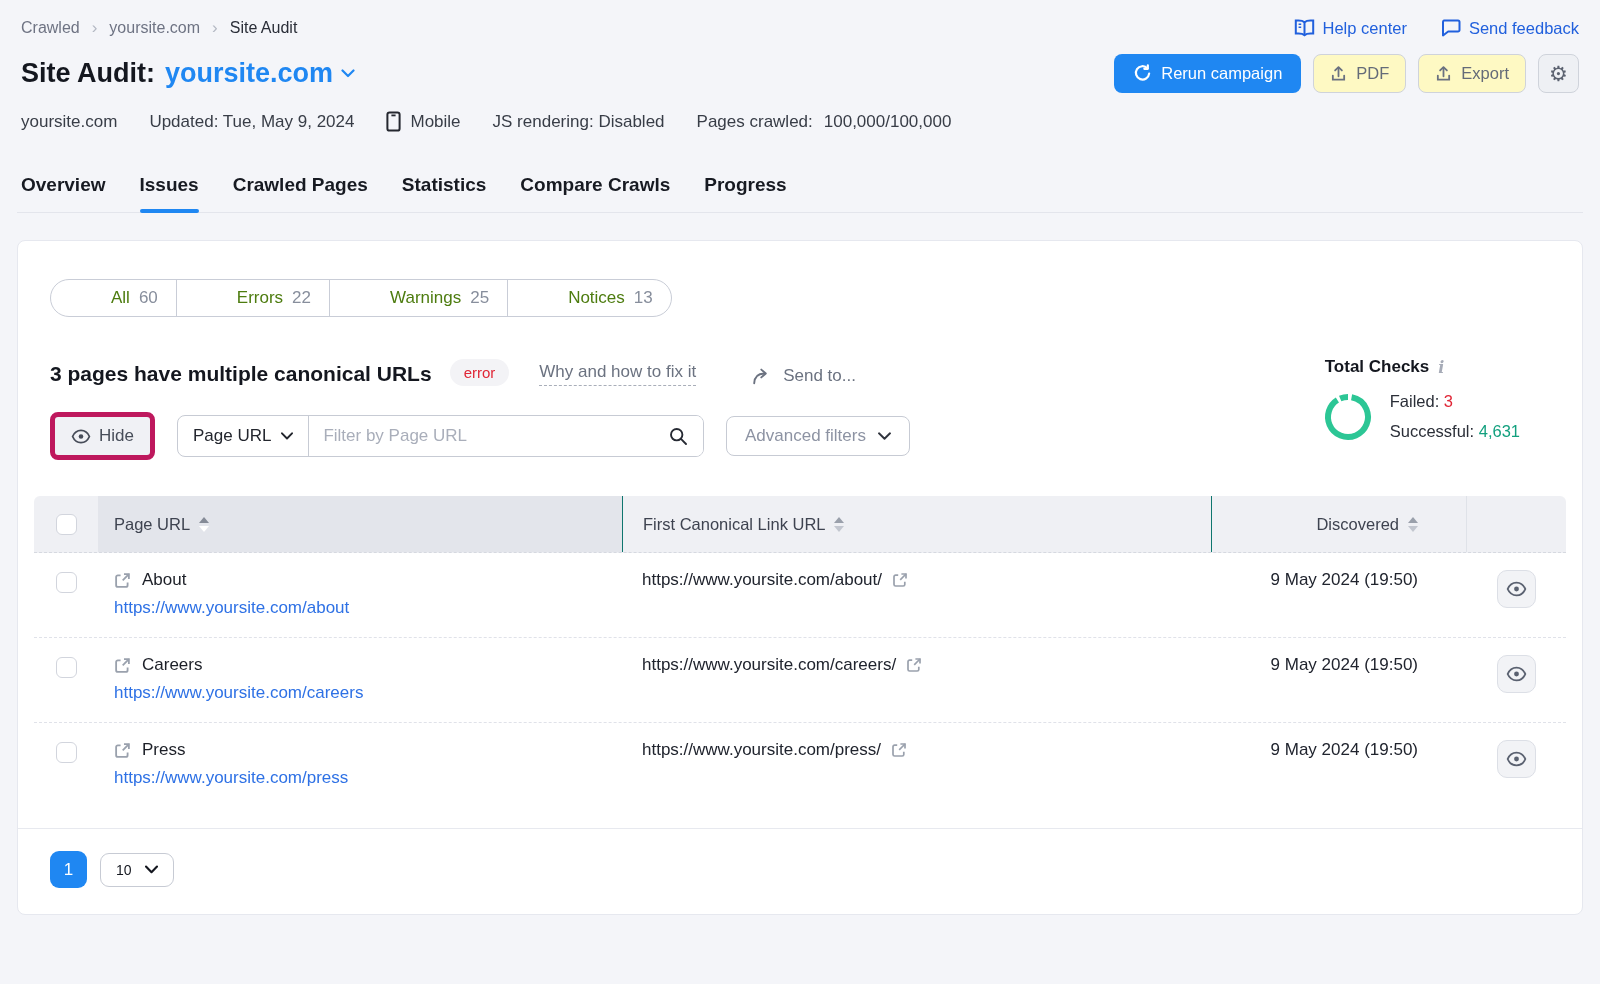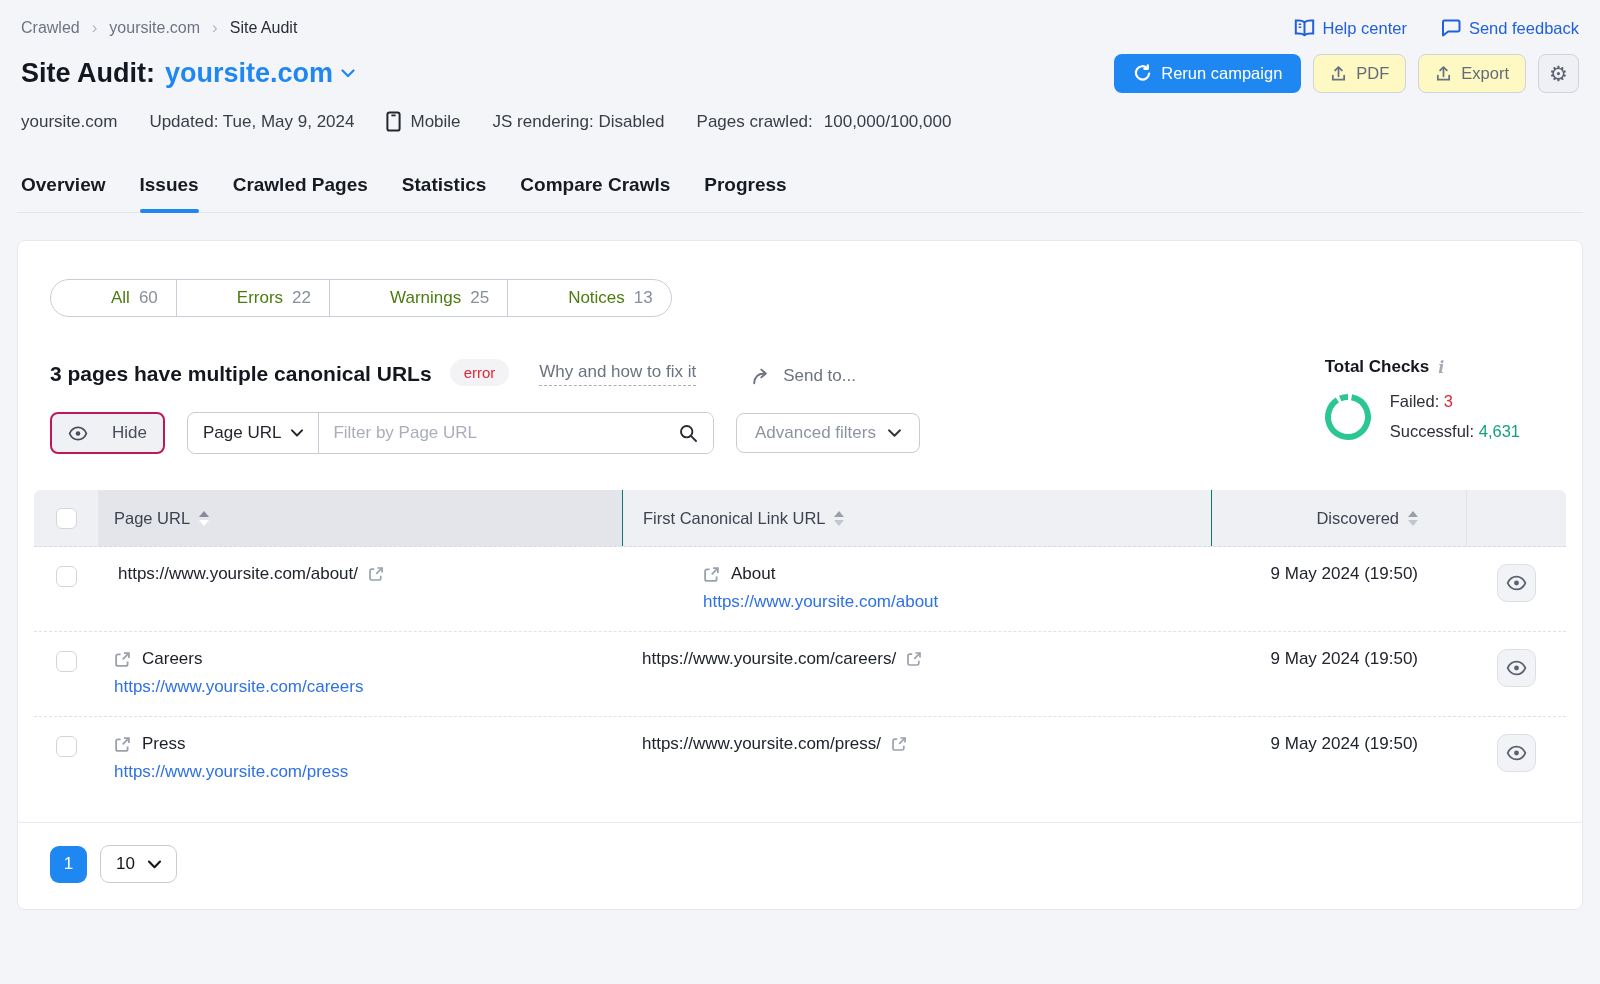--- a/index.html
+++ b/index.html
@@ -57,21 +57,21 @@
   
   .issue-section { display:flex; justify-content:space-between; align-items:flex-start; }
   .issue-left { flex:1; min-width:0; }
   .issue-head { display:flex; align-items:flex-end; gap:18px; margin-top:42px; }
   .issue-title { font-size:21px; font-weight:700; color:#14171f; }
   .badge-error { background:#f3f3f6; color:#e02636; font-size:15px; border-radius:14px; padding:5px 14px; }
   .fix-link { margin-left:12px; font-size:17px; color:#6b7280; border-bottom:1px dashed #a9aeb9; padding-bottom:3px; cursor:pointer; }
   .send-to { display:flex; align-items:center; gap:10px; margin-left:38px; font-size:17px; color:#6b7280; cursor:pointer; }
 
   .controls-row { display:flex; align-items:center; gap:22px; margin-top:26px; }
-  .hide-btn { display:inline-flex; align-items:center; gap:24px; background:#f0f1f5; border:2px solid #be185d; border-radius:8px; padding:9px 16px; font-size:17px; color:#474d59; cursor:pointer; }
+  .hide-btn { display:inline-flex; align-items:center; gap:8px; background:#f0f1f5; border:5px solid #be185d; border-radius:8px; padding:9px 16px; font-size:17px; color:#474d59; cursor:pointer; }
   .filter-group { display:flex; align-items:stretch; border:1px solid #c7cbd4; border-radius:8px; background:#fff; height:42px; width:527px; overflow:hidden; }
   .field-select { display:flex; align-items:center; gap:10px; padding:0 15px; border-right:1px solid #c7cbd4; font-size:17px; color:#23262e; cursor:pointer; white-space:nowrap; }
   .filter-input { flex:1; border:none; outline:none; font-size:17px; padding:0 14px; color:#23262e; font-family:inherit; }
   .filter-input::placeholder { color:#a9aeba; }
   .search-btn { width:50px; display:flex; align-items:center; justify-content:center; background:#fff; border:none; cursor:pointer; }
   .adv-filters { display:inline-flex; align-items:center; gap:12px; border:1px solid #c7cbd4; border-radius:8px; background:#fff; padding:9px 18px; font-size:17px; color:#8d93a3; cursor:pointer; }
 
   .total-checks { margin-top:40px; padding-right:30px; }
   .tc-title { display:flex; align-items:center; gap:9px; font-size:17px; font-weight:700; color:#14171f; justify-content:flex-start; padding-left:2px; }
   .info-i { font-family:"DejaVu Serif",serif; font-style:italic; font-weight:700; color:#a6abb7; font-size:16px; cursor:pointer; }
@@ -111,21 +111,21 @@
   .page-line1 { display:flex; align-items:center; gap:11px; }
   .page-title-txt { color:#1c1f27; }
   .page-url { display:inline-block; margin-top:8px; color:#2e71e5; cursor:pointer; text-decoration:none; font-size:17px; }
   .canon-line { display:flex; align-items:center; gap:10px; }
   .td.col-disc { text-align:right; display:block; }
   .eye-btn { width:39px; height:38px; border-radius:10px; background:#f2f3f6; border:1px solid #dcdfe6; display:flex; align-items:center; justify-content:center; cursor:pointer; }
 
   
   .pagination { border-top:1px solid #e7e9ef; margin-top:20px; padding:22px 32px 26px 32px; display:flex; align-items:center; gap:13px; }
   .page-num { width:37px; height:37px; border-radius:9px; background:#1f87f2; color:#fff; font-size:17px; display:flex; align-items:center; justify-content:center; cursor:pointer; }
-  .page-size { display:inline-flex; align-items:center; gap:13px; border:1px solid #c7cbd4; border-radius:9px; background:#fff; padding:8px 15px; font-size:17px; color:#14171f; cursor:pointer; }
+  .page-size { display:inline-flex; align-items:center; gap:13px; border:1px solid #c7cbd4; border-radius:9px; background:#fff; padding:8px 15px; font-size:14px; color:#14171f; cursor:pointer; }
 
   svg { display:block; }
 </style>
 </head>
 <body>
 
 <div class="page">
 
   <div class="crumb-row">
     <div class="crumbs">
@@ -368,44 +368,86 @@
               <i class="down"></i>
             </span>
         </div>
         <div class="th col-act"></div>
       </div>
 
       <div class="trow tr">
         <div class="td col-check">
             <span class="checkbox"></span>
           </div>
+        <div class="td col-page">
+          <div class="page-line1">
+            <span>
+              <svg width="17" height="17" viewBox="0 0 16 16">
+                  <path d="M6.2 3.2H3.6A1.6 1.6 0 0 0 2 4.8v7.6A1.6 1.6 0 0 0 3.6 14h7.6a1.6 1.6 0 0 0 1.6-1.6V9.8" fill="none" stroke="#9aa1ad" stroke-width="1.7"></path>
+                  <path d="M9.4 2h4.6v4.6" fill="none" stroke="#9aa1ad" stroke-width="1.7"></path>
+                  <path d="M14 2 8.2 7.8" stroke="#9aa1ad" stroke-width="1.7"></path>
+                </svg>
+            </span>
+            <span class="page-title-txt">About</span>
+          </div>
+          <a class="page-url">https://www.yoursite.com/about</a>
+        </div>
         <div class="td col-canon">
           <div class="canon-line">
             <span>https://www.yoursite.com/about/</span>
             <span>
               <svg width="16" height="16" viewBox="0 0 16 16">
                   <path d="M6.2 3.2H3.6A1.6 1.6 0 0 0 2 4.8v7.6A1.6 1.6 0 0 0 3.6 14h7.6a1.6 1.6 0 0 0 1.6-1.6V9.8" fill="none" stroke="#9aa1ad" stroke-width="1.7"></path>
                   <path d="M9.4 2h4.6v4.6" fill="none" stroke="#9aa1ad" stroke-width="1.7"></path>
                   <path d="M14 2 8.2 7.8" stroke="#9aa1ad" stroke-width="1.7"></path>
                 </svg>
             </span>
           </div>
         </div>
+        <div class="td col-disc">9 May 2024 (19:50)</div>
+        <div class="td col-act">
+          <button class="eye-btn">
+            <span>
+              <svg width="21" height="16" viewBox="0 0 20 15">
+                  <path d="M10 1.4c4.2 0 7.2 3.3 8.4 6.1-1.2 2.8-4.2 6.1-8.4 6.1S2.8 10.3 1.6 7.5C2.8 4.7 5.8 1.4 10 1.4Z" fill="none" stroke="#5a6170" stroke-width="1.8"></path>
+                  <circle cx="10" cy="7.5" r="2.3" fill="#5a6170"></circle>
+                </svg>
+            </span>
+          </button>
+        </div>
+      </div>
+
+      <div class="trow tr">
+        <div class="td col-check">
+            <span class="checkbox"></span>
+          </div>
         <div class="td col-page">
           <div class="page-line1">
             <span>
               <svg width="17" height="17" viewBox="0 0 16 16">
                   <path d="M6.2 3.2H3.6A1.6 1.6 0 0 0 2 4.8v7.6A1.6 1.6 0 0 0 3.6 14h7.6a1.6 1.6 0 0 0 1.6-1.6V9.8" fill="none" stroke="#9aa1ad" stroke-width="1.7"></path>
                   <path d="M9.4 2h4.6v4.6" fill="none" stroke="#9aa1ad" stroke-width="1.7"></path>
                   <path d="M14 2 8.2 7.8" stroke="#9aa1ad" stroke-width="1.7"></path>
                 </svg>
             </span>
-            <span class="page-title-txt">About</span>
-          </div>
-          <a class="page-url">https://www.yoursite.com/about</a>
+            <span class="page-title-txt">Careers</span>
+          </div>
+          <a class="page-url">https://www.yoursite.com/careers</a>
+        </div>
+        <div class="td col-canon">
+          <div class="canon-line">
+            <span>https://www.yoursite.com/careers/</span>
+            <span>
+              <svg width="16" height="16" viewBox="0 0 16 16">
+                  <path d="M6.2 3.2H3.6A1.6 1.6 0 0 0 2 4.8v7.6A1.6 1.6 0 0 0 3.6 14h7.6a1.6 1.6 0 0 0 1.6-1.6V9.8" fill="none" stroke="#9aa1ad" stroke-width="1.7"></path>
+                  <path d="M9.4 2h4.6v4.6" fill="none" stroke="#9aa1ad" stroke-width="1.7"></path>
+                  <path d="M14 2 8.2 7.8" stroke="#9aa1ad" stroke-width="1.7"></path>
+                </svg>
+            </span>
+          </div>
         </div>
         <div class="td col-disc">9 May 2024 (19:50)</div>
         <div class="td col-act">
           <button class="eye-btn">
             <span>
               <svg width="21" height="16" viewBox="0 0 20 15">
                   <path d="M10 1.4c4.2 0 7.2 3.3 8.4 6.1-1.2 2.8-4.2 6.1-8.4 6.1S2.8 10.3 1.6 7.5C2.8 4.7 5.8 1.4 10 1.4Z" fill="none" stroke="#5a6170" stroke-width="1.8"></path>
                   <circle cx="10" cy="7.5" r="2.3" fill="#5a6170"></circle>
                 </svg>
             </span>
@@ -419,27 +461,27 @@
           </div>
         <div class="td col-page">
           <div class="page-line1">
             <span>
               <svg width="17" height="17" viewBox="0 0 16 16">
                   <path d="M6.2 3.2H3.6A1.6 1.6 0 0 0 2 4.8v7.6A1.6 1.6 0 0 0 3.6 14h7.6a1.6 1.6 0 0 0 1.6-1.6V9.8" fill="none" stroke="#9aa1ad" stroke-width="1.7"></path>
                   <path d="M9.4 2h4.6v4.6" fill="none" stroke="#9aa1ad" stroke-width="1.7"></path>
                   <path d="M14 2 8.2 7.8" stroke="#9aa1ad" stroke-width="1.7"></path>
                 </svg>
             </span>
-            <span class="page-title-txt">Careers</span>
-          </div>
-          <a class="page-url">https://www.yoursite.com/careers</a>
+            <span class="page-title-txt">Press</span>
+          </div>
+          <a class="page-url">https://www.yoursite.com/press</a>
         </div>
         <div class="td col-canon">
           <div class="canon-line">
-            <span>https://www.yoursite.com/careers/</span>
+            <span>https://www.yoursite.com/press/</span>
             <span>
               <svg width="16" height="16" viewBox="0 0 16 16">
                   <path d="M6.2 3.2H3.6A1.6 1.6 0 0 0 2 4.8v7.6A1.6 1.6 0 0 0 3.6 14h7.6a1.6 1.6 0 0 0 1.6-1.6V9.8" fill="none" stroke="#9aa1ad" stroke-width="1.7"></path>
                   <path d="M9.4 2h4.6v4.6" fill="none" stroke="#9aa1ad" stroke-width="1.7"></path>
                   <path d="M14 2 8.2 7.8" stroke="#9aa1ad" stroke-width="1.7"></path>
                 </svg>
             </span>
           </div>
         </div>
         <div class="td col-disc">9 May 2024 (19:50)</div>
@@ -447,62 +489,20 @@
           <button class="eye-btn">
             <span>
               <svg width="21" height="16" viewBox="0 0 20 15">
                   <path d="M10 1.4c4.2 0 7.2 3.3 8.4 6.1-1.2 2.8-4.2 6.1-8.4 6.1S2.8 10.3 1.6 7.5C2.8 4.7 5.8 1.4 10 1.4Z" fill="none" stroke="#5a6170" stroke-width="1.8"></path>
                   <circle cx="10" cy="7.5" r="2.3" fill="#5a6170"></circle>
                 </svg>
             </span>
           </button>
         </div>
       </div>
-
-      <div class="trow tr">
-        <div class="td col-check">
-            <span class="checkbox"></span>
-          </div>
-        <div class="td col-page">
-          <div class="page-line1">
-            <span>
-              <svg width="17" height="17" viewBox="0 0 16 16">
-                  <path d="M6.2 3.2H3.6A1.6 1.6 0 0 0 2 4.8v7.6A1.6 1.6 0 0 0 3.6 14h7.6a1.6 1.6 0 0 0 1.6-1.6V9.8" fill="none" stroke="#9aa1ad" stroke-width="1.7"></path>
-                  <path d="M9.4 2h4.6v4.6" fill="none" stroke="#9aa1ad" stroke-width="1.7"></path>
-                  <path d="M14 2 8.2 7.8" stroke="#9aa1ad" stroke-width="1.7"></path>
-                </svg>
-            </span>
-            <span class="page-title-txt">Press</span>
-          </div>
-          <a class="page-url">https://www.yoursite.com/press</a>
-        </div>
-        <div class="td col-canon">
-          <div class="canon-line">
-            <span>https://www.yoursite.com/press/</span>
-            <span>
-              <svg width="16" height="16" viewBox="0 0 16 16">
-                  <path d="M6.2 3.2H3.6A1.6 1.6 0 0 0 2 4.8v7.6A1.6 1.6 0 0 0 3.6 14h7.6a1.6 1.6 0 0 0 1.6-1.6V9.8" fill="none" stroke="#9aa1ad" stroke-width="1.7"></path>
-                  <path d="M9.4 2h4.6v4.6" fill="none" stroke="#9aa1ad" stroke-width="1.7"></path>
-                  <path d="M14 2 8.2 7.8" stroke="#9aa1ad" stroke-width="1.7"></path>
-                </svg>
-            </span>
-          </div>
-        </div>
-        <div class="td col-disc">9 May 2024 (19:50)</div>
-        <div class="td col-act">
-          <button class="eye-btn">
-            <span>
-              <svg width="21" height="16" viewBox="0 0 20 15">
-                  <path d="M10 1.4c4.2 0 7.2 3.3 8.4 6.1-1.2 2.8-4.2 6.1-8.4 6.1S2.8 10.3 1.6 7.5C2.8 4.7 5.8 1.4 10 1.4Z" fill="none" stroke="#5a6170" stroke-width="1.8"></path>
-                  <circle cx="10" cy="7.5" r="2.3" fill="#5a6170"></circle>
-                </svg>
-            </span>
-          </button>
-        </div>
-      </div>
     </div>
 
     <div class="pagination">
       <span class="page-num">1</span>
       <span class="page-size">
         <span>10</span>
         <span>
           <svg width="13" height="9" viewBox="0 0 13 9">
               <path d="M1 1.5 6.5 7.2 12 1.5" fill="none" stroke="#14171f" stroke-width="2.1" stroke-linecap="round" stroke-linejoin="round"></path>
             </svg>

